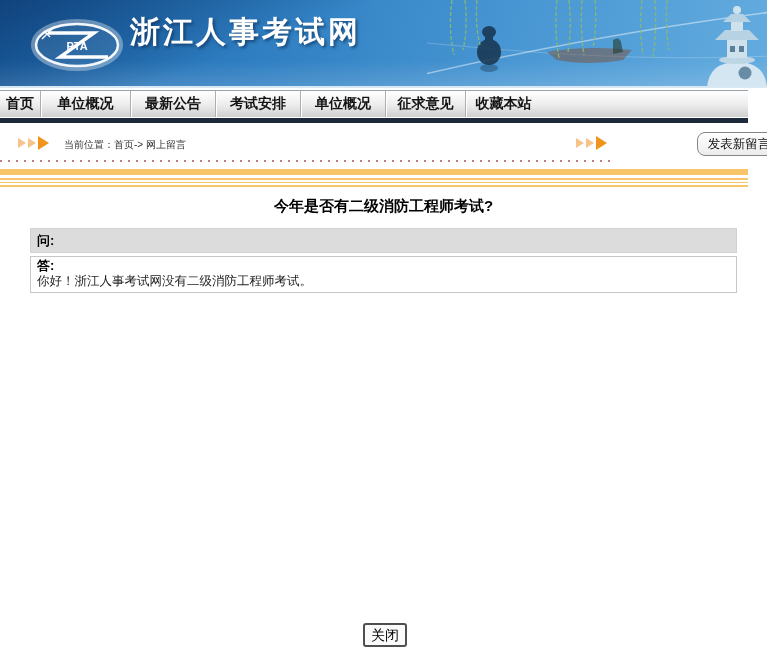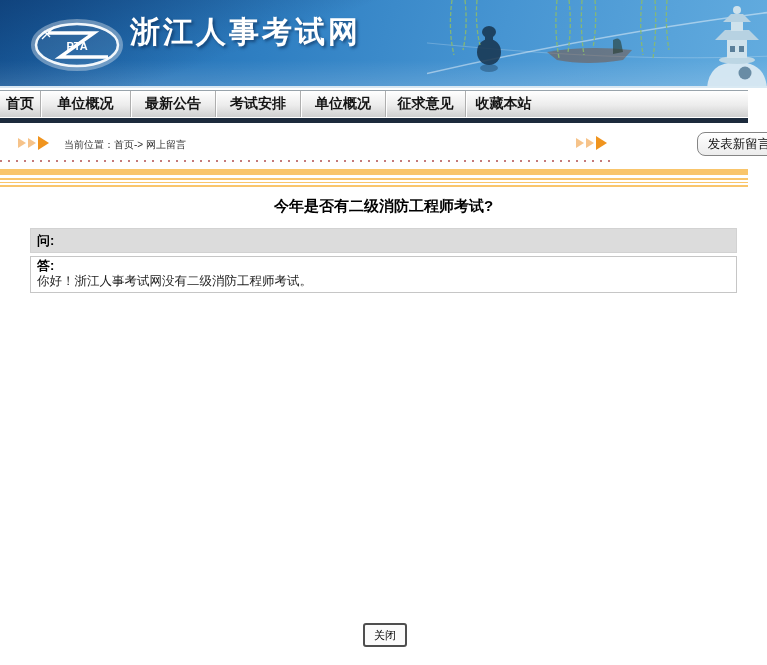--- a/index.html
+++ b/index.html
@@ -85,21 +85,21 @@
   .a-box {
     position:absolute; top:256px; left:30px; width:707px; min-height:33px;
     background:#fff; border:1px solid #c6c6c6;
     padding:1px 6px 3px; font-size:12.5px; line-height:15px; color:#222;
   }
   .a-box b { font-size:13px; color:#000; }
 
   .close-btn {
     position:absolute; top:623px; left:363px; width:44px; height:24px;
     background:#fbfbfb; border:2px solid #4f4f4f; border-radius:3px;
-    font-size:11px; color:#000; cursor:pointer; font-family:inherit;
+    font-size:14px; color:#000; cursor:pointer; font-family:inherit;
     line-height:18px; text-align:center; padding:0;
   }
 </style>
 </head>
 <body>
 
 <div id="page">
 
   <header>
     <svg class="logo" width="94" height="52" viewBox="0 0 94 52">

